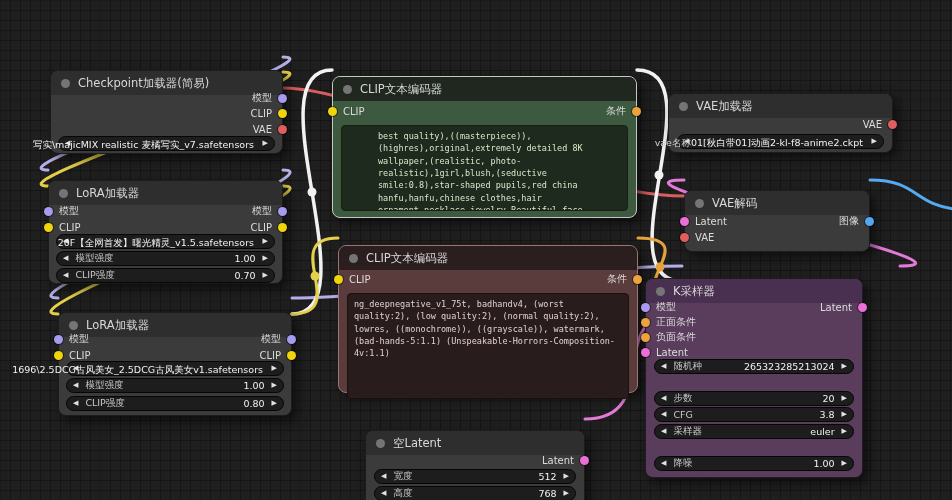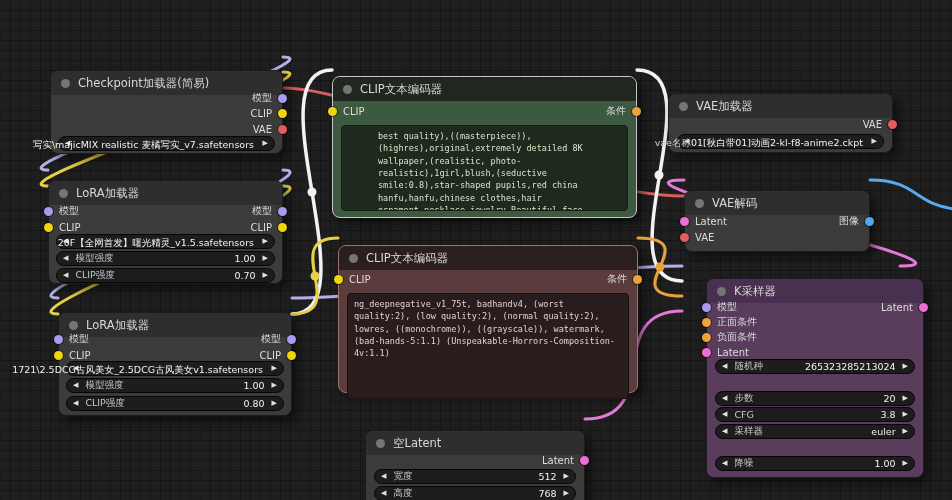--- a/index.html
+++ b/index.html
@@ -161,21 +161,21 @@
     <div class="slot out" style="top:19px">
       <span>模型</span>
         <span class="dot c-model"></span>
     </div>
     <div class="slot out" style="top:35px">
       <span>CLIP</span>
         <span class="dot c-clip"></span>
     </div>
     <div class="pill combo" style="left:7px;right:7px;top:48px">
       <span class="arr arr-l"></span>
-      <span class="fname">1721\2.5DCG古风美女_2.5DCG古风美女v1.safetensors</span>
+      <span class="fname">1696\2.5DCG古风美女_2.5DCG古风美女v1.safetensors</span>
       <span class="arr arr-r"></span>
     </div>
     <div class="pill" style="left:7px;right:7px;top:65px">
       <span class="arr arr-l"></span>
       <span class="lbl">模型强度</span>
       <span class="val">1.00</span>
       <span class="arr arr-r"></span>
     </div>
     <div class="pill" style="left:7px;right:7px;top:83px">
       <span class="arr arr-l"></span>
@@ -245,21 +245,21 @@
     <div class="slot in" style="top:39px">
       <span class="dot c-vae"></span>
         <span>VAE</span>
     </div>
     <div class="slot out" style="top:23px">
       <span>图像</span>
         <span class="dot c-image"></span>
     </div>
   </div>
 
-  <div class="node n-purple" style="left:706px;top:238px;width:218px;height:200px">
+  <div class="node n-purple" style="left:645px;top:238px;width:218px;height:200px">
     <div class="nhead">
       <span class="tdot"></span>
       <span>K采样器</span>
     </div>
     <div class="slot in" style="top:21px">
       <span class="dot c-model"></span>
         <span>模型</span>
     </div>
     <div class="slot in" style="top:36px">
       <span class="dot c-cond"></span>

